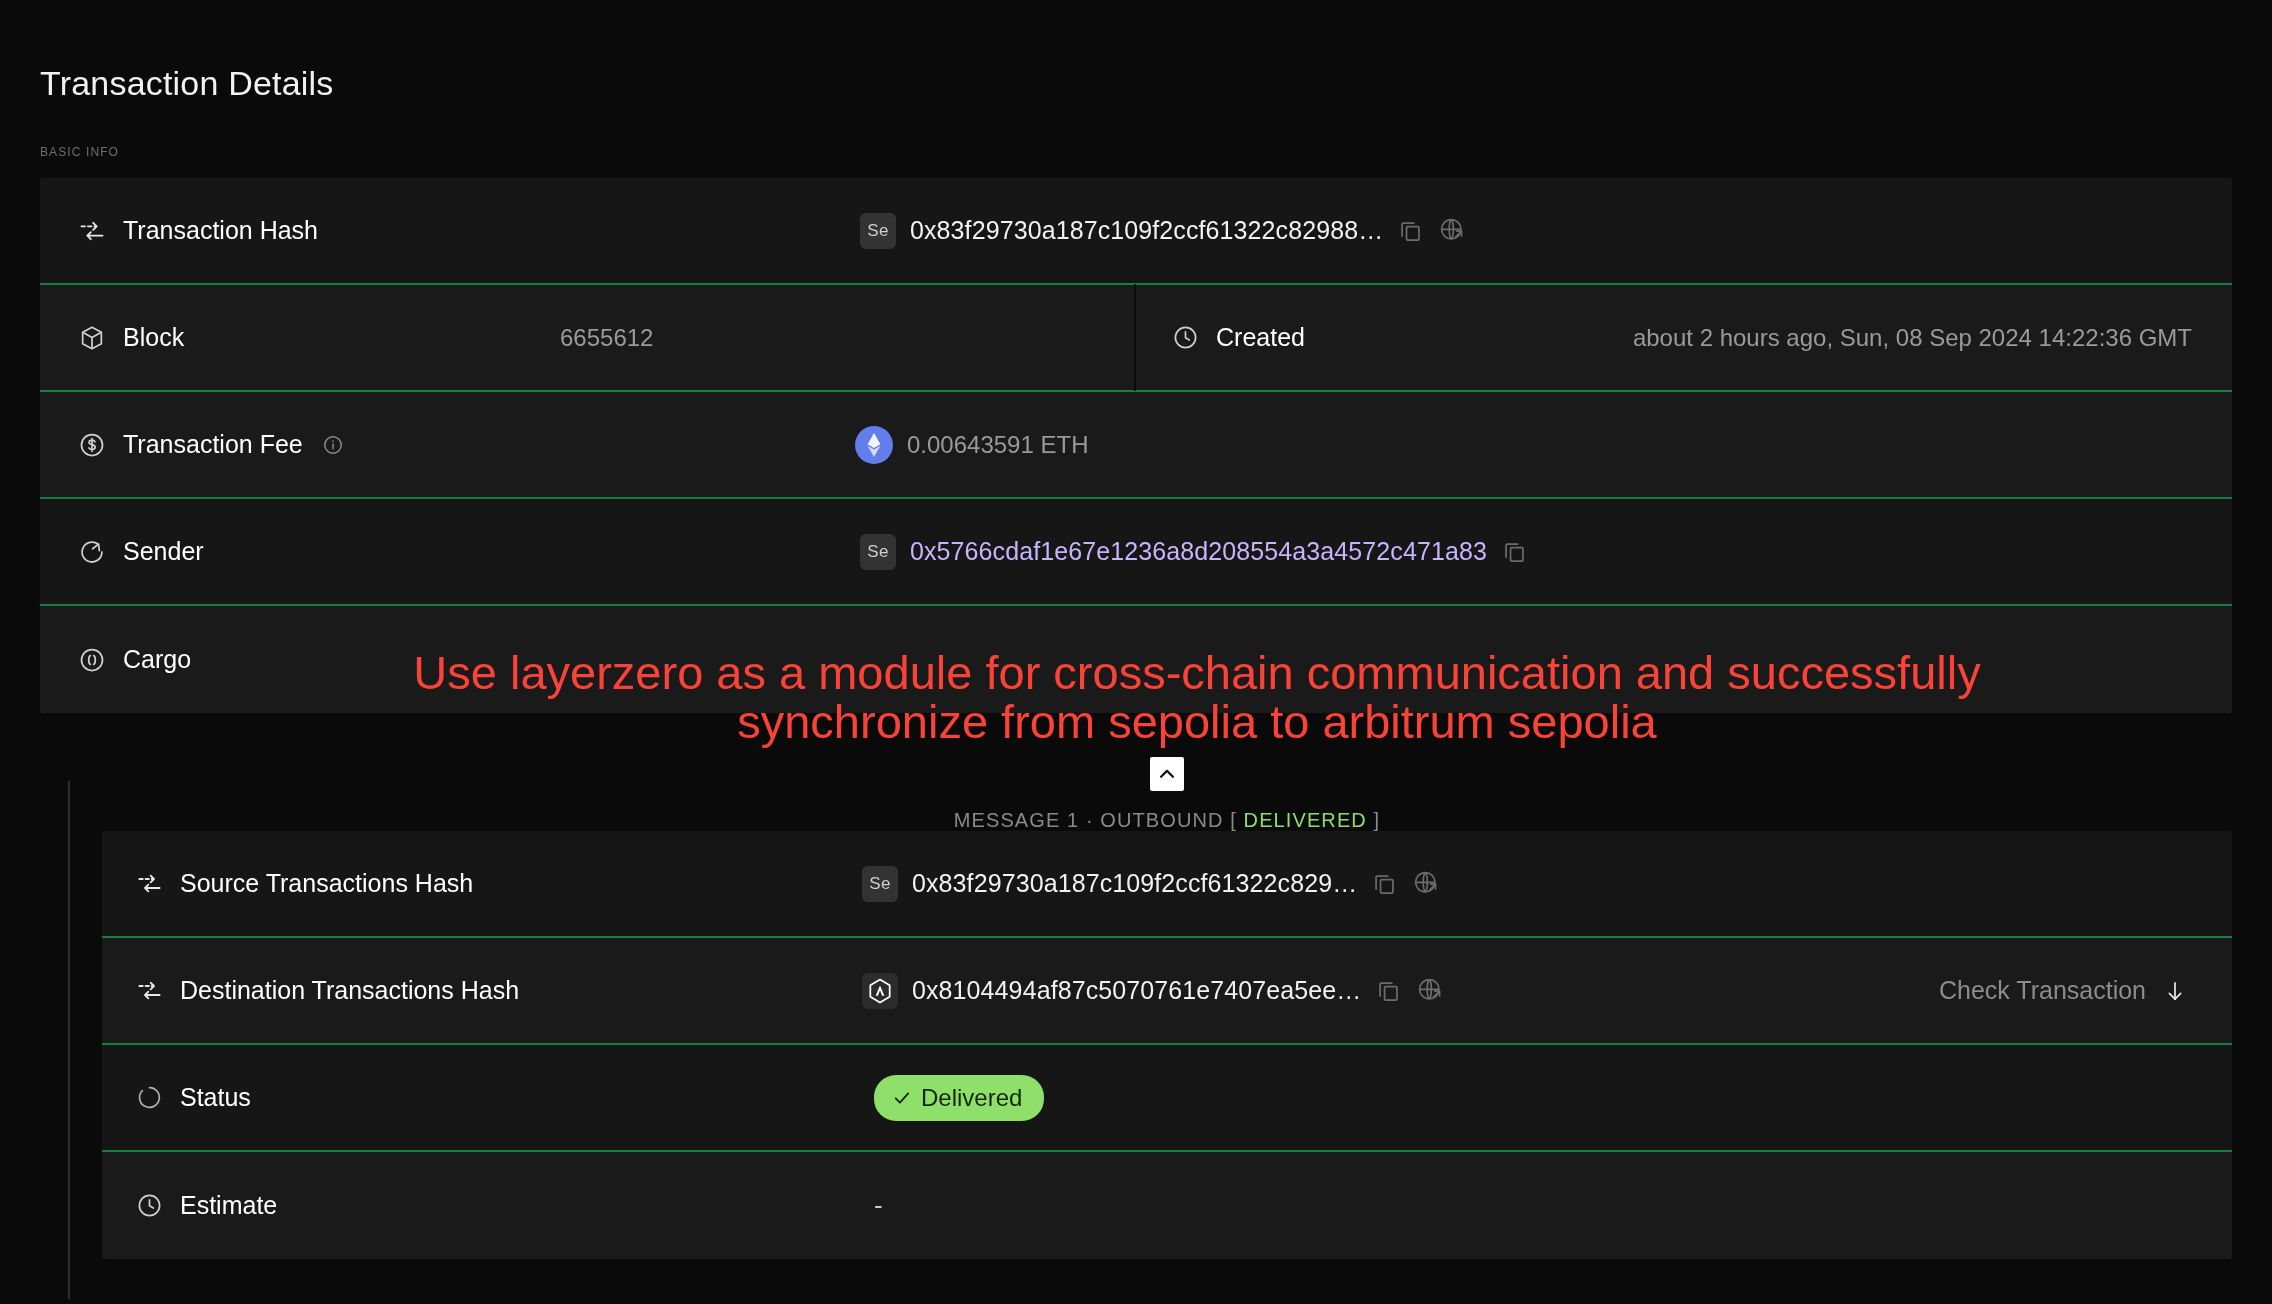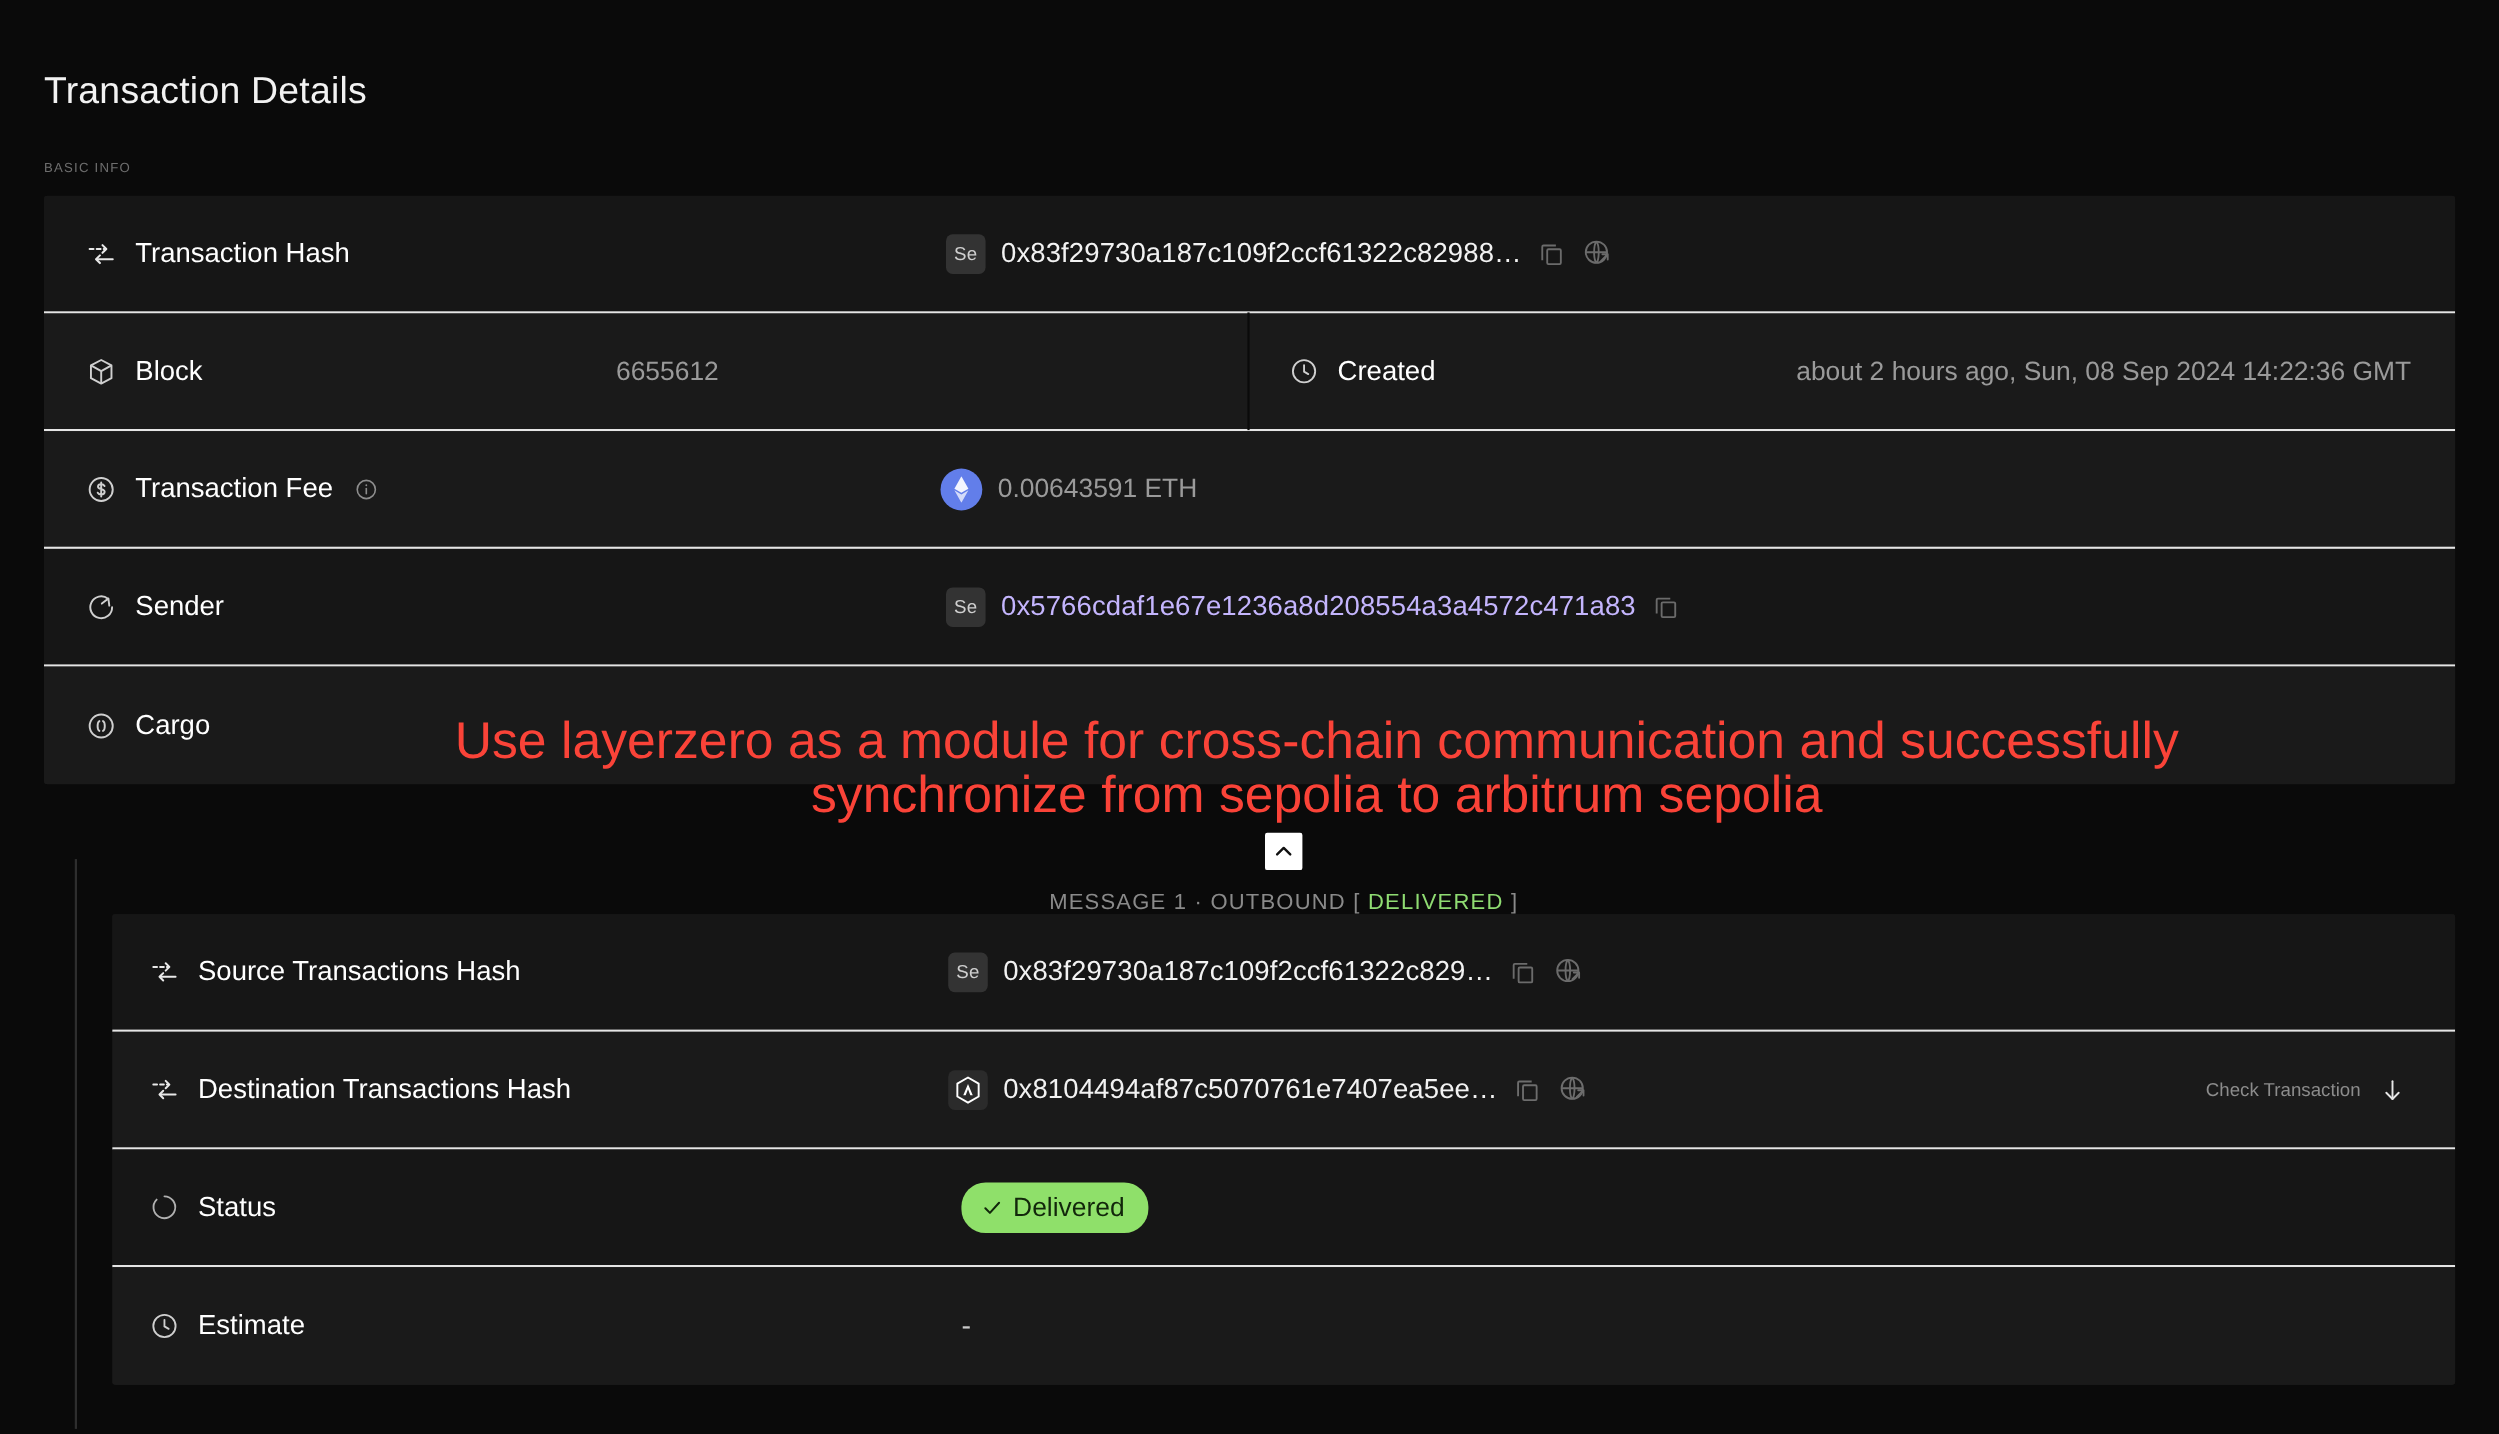--- a/index.html
+++ b/index.html
@@ -30,21 +30,21 @@
     text-transform: uppercase;
   }
 
   
   .card { background: #161616; border-radius: 3px; overflow: hidden; }
   .row {
     display: flex;
     align-items: center;
     height: 107px;
     background: #1a1a1a;
-    border-bottom: 2px solid #e5e5e5;
+    border-bottom: 2px solid #15803d;
     position: relative;
   }
   .row.alt { background: #161616; }
   .row:last-child { border-bottom: none; }
 
   .row-label {
     display: flex;
     align-items: center;
     gap: 17px;
     width: 520px;
@@ -143,21 +143,21 @@
   .msg-title .delivered { color: #8fdc72; }
 
   .msg-rows { margin-left: 34px; margin-top: 22px; }
   .msg-rows .row-label { width: 760px; flex: 0 0 760px; padding-left: 34px; }
   .msg-rows .vcol { margin-left: 0; }
 
   .check-tx {
     margin-left: auto;
     display: flex; align-items: center; gap: 16px;
     padding-right: 44px;
-    color: #8c8c8c; font-size: 17px;
+    color: #8c8c8c; font-size: 25px;
     cursor: pointer;
   }
 
   .badge-delivered {
     background: #8fe06a;
     color: #12270b;
     border-radius: 22px;
     padding: 9px 22px 9px 18px;
     font-size: 24px;
     display: inline-flex; align-items: center; gap: 9px;

